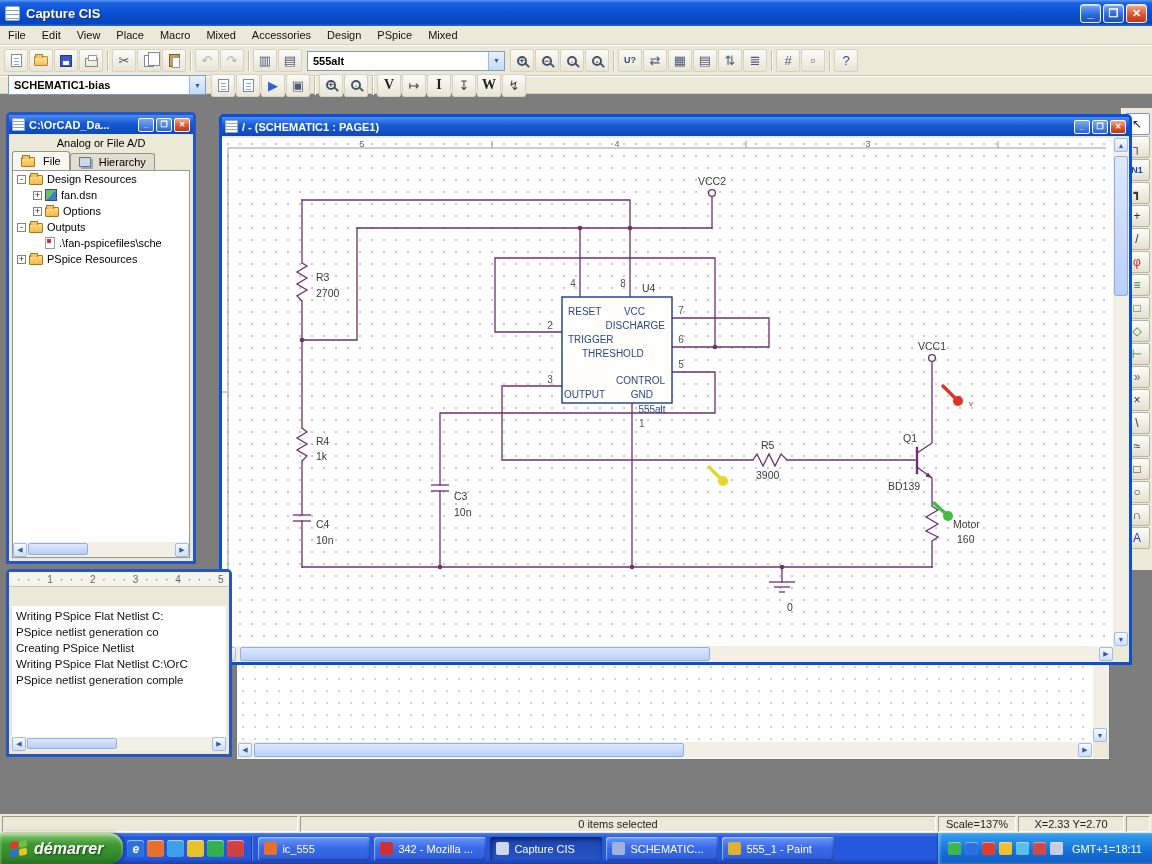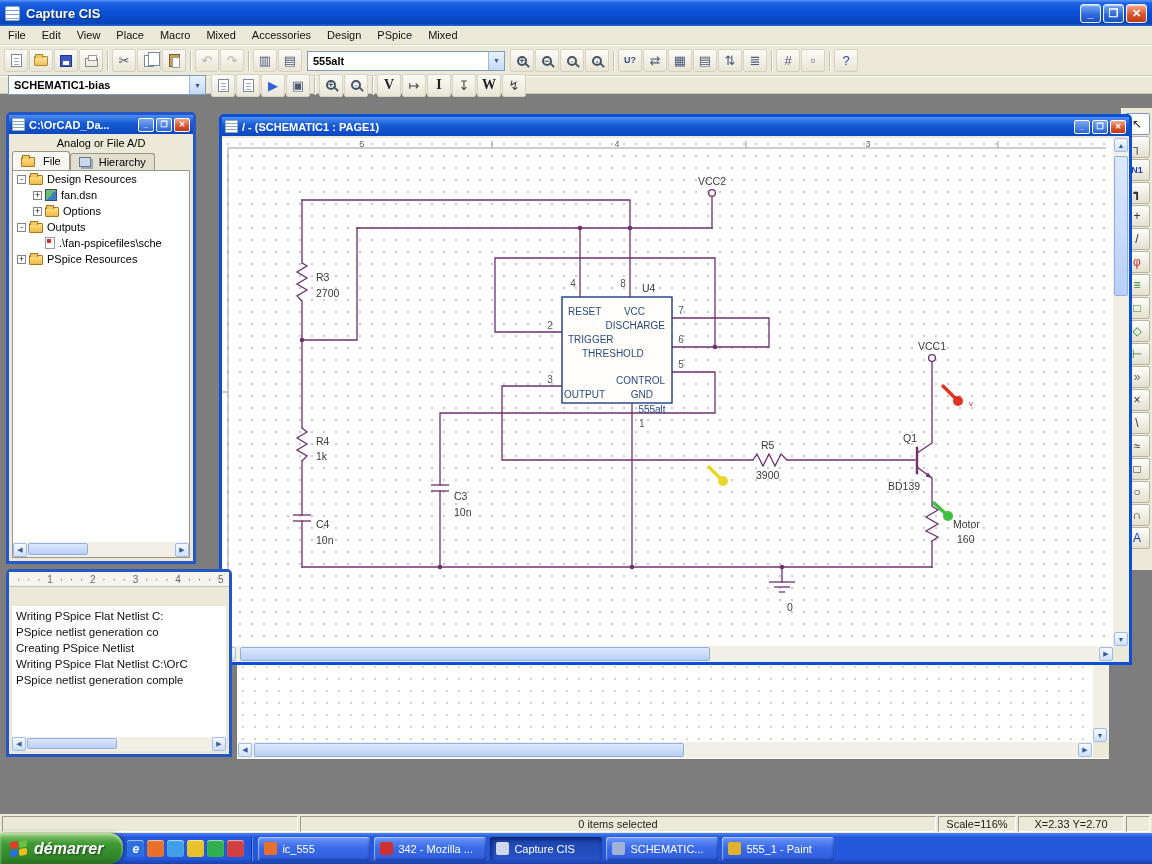--- a/index.html
+++ b/index.html
@@ -657,21 +657,21 @@
     <span class="sb-track" style="height:14px">
         <span class="sb-thumb" style="left:1px;top:1px;height:11px;width:90px"></span>
       </span>
     <span class="sb-btn">▶</span>
   </div>
 </div>
 
 <div class="abs statusbar">
   <span class="status-panel" style="width:296px"></span>
   <span class="status-panel" style="width:636px">0 items selected</span>
-  <span class="status-panel" style="width:78px">Scale=116%</span>
+  <span class="status-panel" style="width:78px">Scale=137%</span>
   <span class="status-panel" style="width:106px">X=2.33 Y=2.70</span>
   <span class="status-panel" style="flex:1"></span>
 </div>
 
 <div class="abs taskbar">
   <div class="start-btn">
     <span class="flag">
       <span style="background:#e23a2a"></span>
         <span style="background:#6fc040"></span>
       <span style="background:#2a6fe0"></span>
@@ -703,13 +703,25 @@
       </div>
       <div class="task">
         <span class="task-ic" style="background: rgb(159, 178, 216);"></span>
         <span class="task-label">SCHEMATIC...</span>
       </div>
       <div class="task">
         <span class="task-ic" style="background: rgb(224, 176, 48);"></span>
         <span class="task-label">555_1 - Paint</span>
       </div>
     </div>
+  <div class="tray">
+    <span id="trayicons" style="display:flex;gap:4px">
+        <span class="tray-ic" style="background: rgb(61, 181, 74);"></span>
+        <span class="tray-ic" style="background: rgb(43, 111, 224);"></span>
+        <span class="tray-ic" style="background: rgb(224, 60, 46);"></span>
+        <span class="tray-ic" style="background: rgb(240, 192, 48);"></span>
+        <span class="tray-ic" style="background: rgb(88, 192, 232);"></span>
+        <span class="tray-ic" style="background: rgb(208, 72, 72);"></span>
+        <span class="tray-ic" style="background: rgb(200, 205, 224);"></span>
+      </span>
+    <span class="clock">GMT+1=18:11</span>
+  </div>
 </div>
 
 </body></html>

